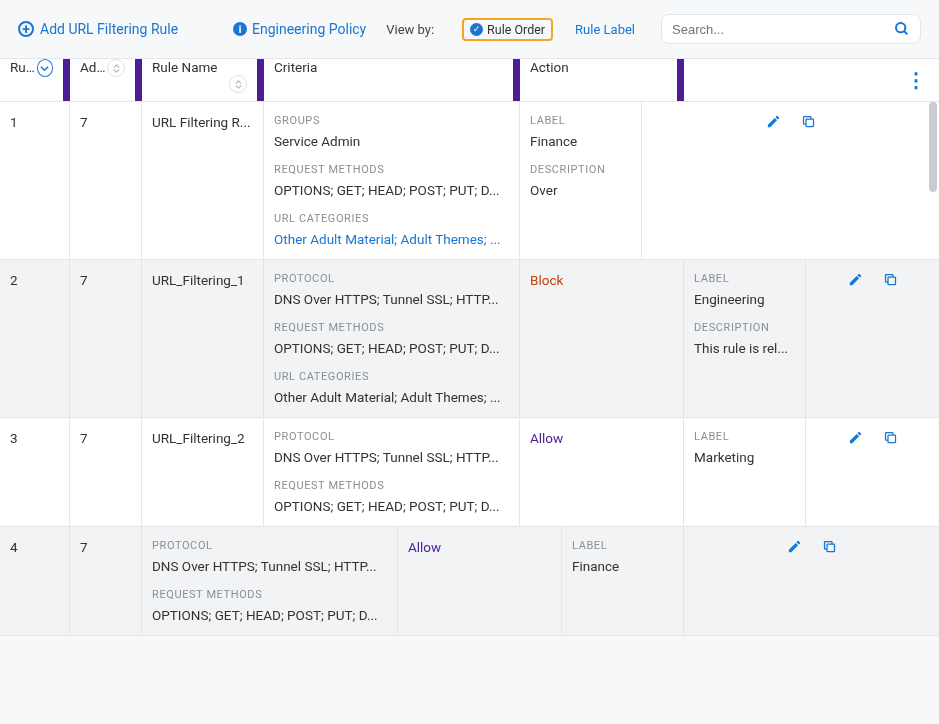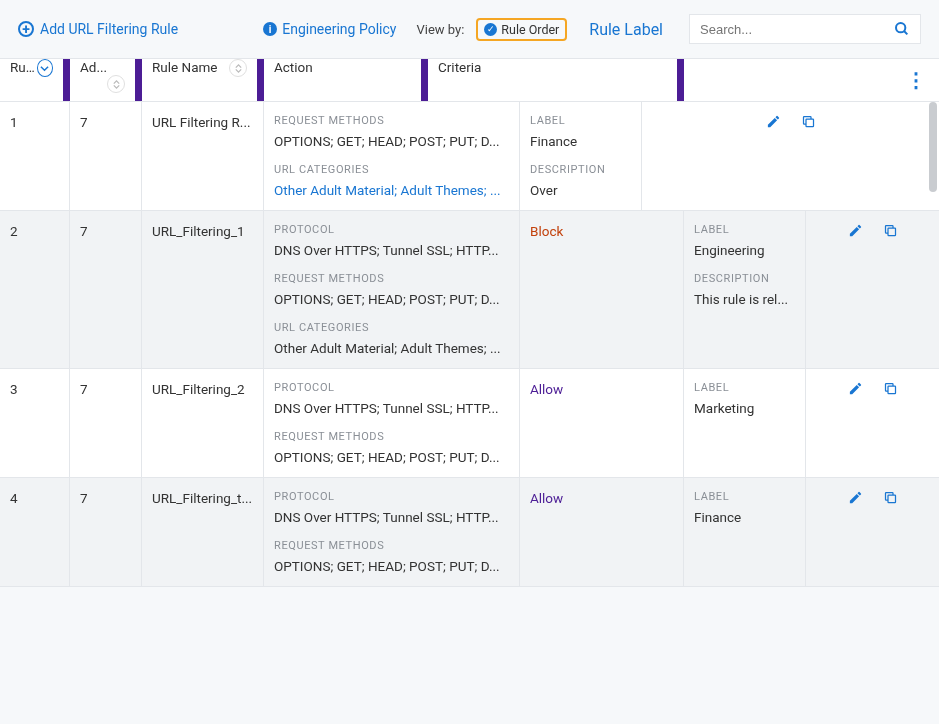--- a/index.html
+++ b/index.html
@@ -3,34 +3,34 @@
 <meta charset="utf-8">
 <style>
 * { box-sizing: border-box; margin: 0; padding: 0; }
 body { font-family: -apple-system, BlinkMacSystemFont, "Segoe UI", Roboto, sans-serif; font-size: 13px; background: #f6f8fa; color: #333; width: 939px; }
 .toolbar { display: flex; align-items: center; padding: 14px 18px; gap: 12px; }
 .add-link { color: #1976d2; text-decoration: none; display: flex; align-items: center; gap: 6px; font-size: 14px; }
 .add-icon { width: 16px; height: 16px; border: 2px solid #1976d2; border-radius: 50%; display: inline-flex; align-items: center; justify-content: center; font-weight: bold; line-height: 1; }
 .flex-spacer { flex: 1; }
 .rec-link { color: #1976d2; text-decoration: none; display: flex; align-items: center; gap: 5px; font-size: 14px; margin-right: 8px; }
 .info-icon { width: 14px; height: 14px; background: #1976d2; border-radius: 50%; color: #fff; display: inline-flex; align-items: center; justify-content: center; font-size: 10px; font-weight: bold; font-style: normal; }
-.view-label { font-size: 13px; color: #444; margin-right: 0;}
+.view-label { font-size: 13px; color: #444; margin-right: 16px;}
 .pill { border: 2px solid #f5a623; border-radius: 4px; padding: 2px 6px; display: inline-flex; align-items: center; gap: 4px; font-size: 12.5px; color: #333; }
 .pill .dot { width: 13px; height: 13px; border-radius: 50%; background: #1976d2; display: inline-flex; align-items: center; justify-content: center; color: #fff; font-size: 9px; }
-.tab-link { color: #1976d2; font-size: 16px; margin-left: 10px; cursor: pointer; }
-.search-box { margin-left: 14px; background: #fff; border: 1px solid #e3e6ea; border-radius: 0; display: flex; align-items: center; padding: 6px 10px; width: 232px; }
+.tab-link { color: #1976d2; font-size: 13px; margin-left: 10px; cursor: pointer; }
+.search-box { margin-left: 14px; background: #fff; border: 1px solid #e3e6ea; border-radius: 8px; display: flex; align-items: center; padding: 6px 10px; width: 260px; }
 .search-box input { border: none; outline: none; flex: 1; font-size: 13px; }
 .search-icon { color: #1976d2; font-size: 16px; }
 .table-wrap { position: relative; }
 .thead-row { display: flex; background: #fff; border-top: 1px solid #e3e6ea; border-bottom: 1px solid #e3e6ea; height: 44px; align-items: stretch; }
 .th { display: flex; align-items: flex-start; padding: 0 10px; font-size: 13.5px; color: #333; border-right: 7px solid #4c1d95; position: relative; }
 .th:last-child { border-right: none; }
 .col-rule { width: 70px; }
-.col-ad { width: 72px; flex-direction: column; }
-.col-name { width: 122px; }
+.col-ad { width: 72px; }
+.col-name { width: 122px; flex-direction: column; }
 .col-criteria { width: 256px; }
 .col-action { width: 164px; }
 .col-label { width: 122px; }
 .col-actions { flex: 1; display:flex; align-items:center; justify-content:flex-end; padding-right: 14px;}
 .th-text { white-space: nowrap; overflow: hidden; text-overflow: ellipsis; }
 .sort-icon { margin-left: auto; width: 18px; height: 18px; border: 1px solid #e0e0e0; border-radius: 50%; display:inline-flex; align-items:center; justify-content:center; }
 .sort-icon.active{ border-color:#1976d2; }
 .sort-icon svg { width: 9px; height: 9px; }
 .kebab { color:#1976d2; font-size:20px; line-height: 0.5; letter-spacing: -1px; font-weight:bold; cursor:pointer;}
 .rows { max-height: 640px; overflow-y: auto; }
@@ -106,38 +106,42 @@
         </span>
     </div>
     <div class="th col-name">
       <span class="th-text">Rule Name</span>
       <span class="sort-icon">
           <svg viewBox="0 0 10 10">
             <path d="M2 4 L5 1 L8 4 M2 6 L5 9 L8 6" fill="none" stroke="#bbb" stroke-width="1.4"></path>
           </svg>
         </span>
     </div>
+    <div class="th col-criteria">
+      <span class="th-text">Criteria</span>
+    </div>
     <div class="th col-action">
       <span class="th-text">Action</span>
-    </div>
-    <div class="th col-criteria">
-      <span class="th-text">Criteria</span>
     </div>
     <div class="th col-actions">
       <span class="kebab">⋮</span>
     </div>
   </div>
 
   <div class="rows" id="rows-container">
       <div class="row even">
         <div class="cell col-rule">1</div>
         <div class="cell col-ad">7</div>
         <div class="cell col-name">URL Filtering R...</div>
         <div class="cell col-criteria">
           <div class="criteria-block">
+            <div class="crit-label">GROUPS</div>
+            <div class="crit-value">Service Admin</div>
+          </div>
+          <div class="criteria-block">
             <div class="crit-label">REQUEST METHODS</div>
             <div class="crit-value">OPTIONS; GET; HEAD; POST; PUT; D...</div>
           </div>
           <div class="criteria-block">
             <div class="crit-label">URL CATEGORIES</div>
             <div class="crit-value crit-link">Other Adult Material; Adult Themes; ...</div>
           </div>
         </div>
         <div class="cell col-label">
           <div class="label-block">
@@ -237,21 +241,20 @@
             <svg width="15" height="15" viewBox="0 0 24 24" fill="none" stroke="#1976d2" stroke-width="2">
               <rect x="8" y="8" width="12" height="12" rx="1"></rect>
               <path d="M16 8V5a1 1 0 0 0-1-1H5a1 1 0 0 0-1 1v10a1 1 0 0 0 1 1h3"></path>
             </svg>
           </span>
         </div>
       </div>
       <div class="row odd">
         <div class="cell col-rule">4</div>
         <div class="cell col-ad">7</div>
-        <div class="cell col-name">URL_Filtering_t...</div>
         <div class="cell col-criteria">
           <div class="criteria-block">
             <div class="crit-label">PROTOCOL</div>
             <div class="crit-value">DNS Over HTTPS; Tunnel SSL; HTTP...</div>
           </div>
           <div class="criteria-block">
             <div class="crit-label">REQUEST METHODS</div>
             <div class="crit-value">OPTIONS; GET; HEAD; POST; PUT; D...</div>
           </div>
         </div>

